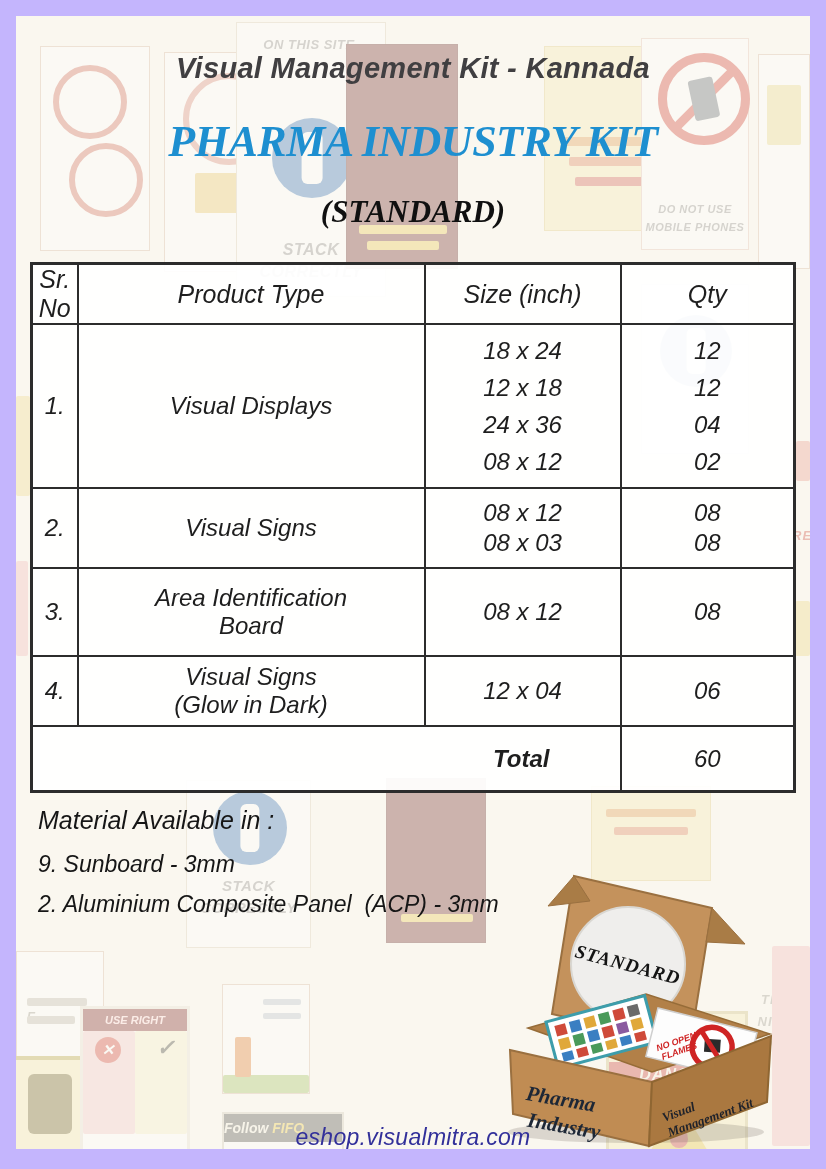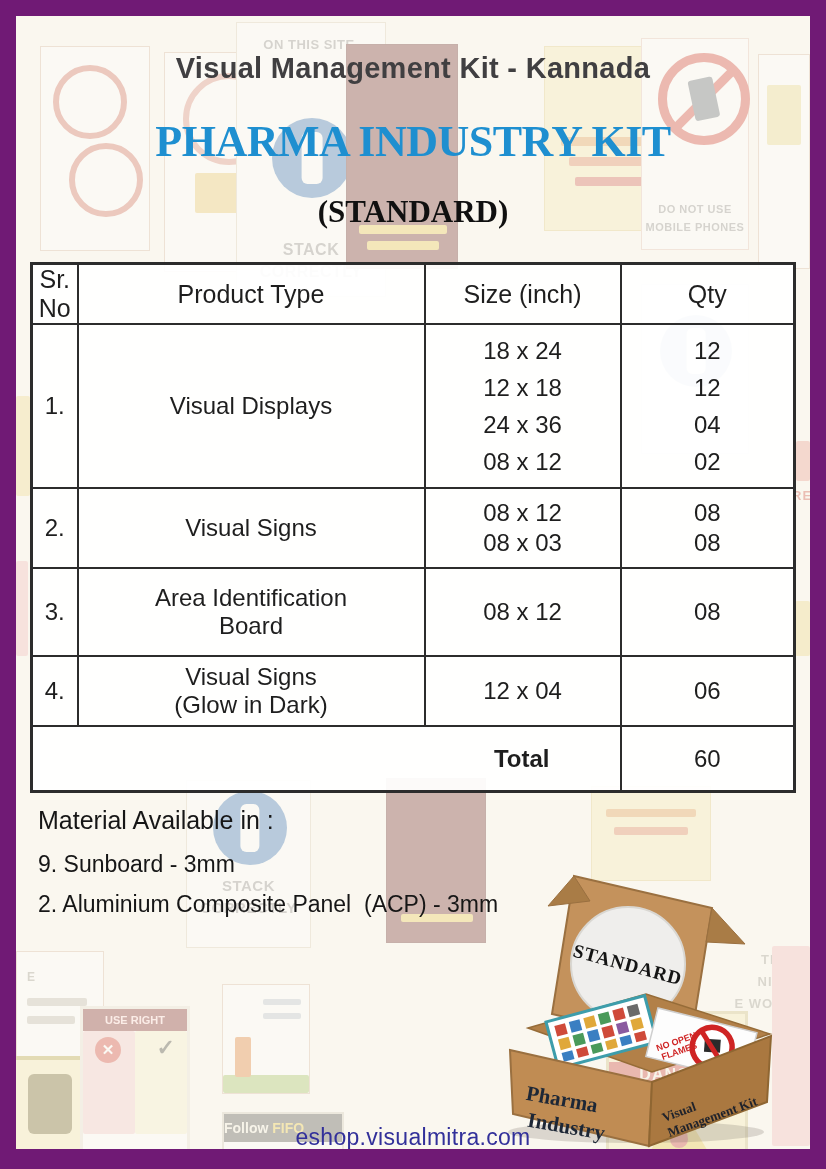--- a/index.html
+++ b/index.html
@@ -1,36 +1,36 @@
 <!DOCTYPE html>
 <html><head>
 <meta charset="utf-8">
 <style>
   html,body{margin:0;padding:0;}
   body{width:826px;height:1169px;font-family:"Liberation Sans",sans-serif;}
-  .frame{position:relative;width:826px;height:1169px;background:#701a75;box-sizing:border-box;}
+  .frame{position:relative;width:826px;height:1169px;background:#c4b5fd;box-sizing:border-box;font-style:italic;}
   .content{position:absolute;left:16px;top:16px;width:794px;height:1133px;background:#faf7ef;overflow:hidden;}
 
   
   .bg-layer{position:absolute;inset:0;opacity:.32;z-index:0;}
   .bg-poster{position:absolute;background:#fff;border:1px solid #d8b7a0;box-sizing:border-box;}
   .ring{border-radius:50%;border:6px solid #cf6a5a;position:absolute;}
   .blue-circle{border-radius:50%;background:#2f6fb5;position:absolute;}
   .blue-circle .figure{position:absolute;left:50%;top:18%;width:26%;height:64%;transform:translateX(-50%);background:#fff;border-radius:6px;}
   .poster-caption{position:absolute;left:0;right:0;text-align:center;font-weight:bold;color:#8b8b8b;letter-spacing:.5px;}
   .bar{position:absolute;border-radius:2px;}
   .maroon{background:#6d2626;border-color:#5a1d1d;}
   .pale-yellow{background:#f6e9b0;border-color:#e0c97d;}
   .prohibit{position:absolute;border-radius:50%;border:9px solid #cf3a2e;background:#fff;}
   .prohibit .slash{position:absolute;left:50%;top:-6%;width:12%;height:112%;background:#cf3a2e;transform:translateX(-50%) rotate(45deg);}
   .prohibit .phone{position:absolute;left:50%;top:50%;width:34%;height:56%;transform:translate(-50%,-50%) rotate(-12deg);background:#5b6570;border-radius:3px;}
   .dark-banner{position:absolute;background:#4a4a45;color:#f3efdf;font-weight:bold;}
   .triangle{width:0;height:0;border-left:34px solid transparent;border-right:34px solid transparent;border-bottom:58px solid #e5c33c;position:absolute;}
   .triangle .flame{position:absolute;left:-9px;top:24px;width:18px;height:22px;background:#c8372b;border-radius:50% 50% 50% 50%/60% 60% 40% 40%;}
-  .frag-text{font-weight:bold;color:#9a978c;letter-spacing:1px;}
+  .frag-text{font-weight:bold;color:#9a978c;letter-spacing:1px;margin-top:40px;}
 
   
   .title-main{position:absolute;left:0;width:100%;top:36px;text-align:center;font-size:29px;font-weight:bold;color:#403f41;letter-spacing:.3px;z-index:2;}
   .title-kit{position:absolute;left:0;width:100%;top:100px;text-align:center;font-family:"Liberation Serif",serif;font-size:44px;font-weight:bold;color:#1e8fd0;letter-spacing:-.5px;z-index:2;}
   .title-variant{position:absolute;left:0;width:100%;top:178px;text-align:center;font-family:"Liberation Serif",serif;font-size:31px;font-weight:bold;color:#101010;z-index:2;}
 
   
   table.kit{position:absolute;left:14px;top:246px;width:763px;border-collapse:collapse;table-layout:fixed;z-index:2;background:rgba(255,255,255,.93);}
   table.kit th,table.kit td{border:2px solid #2c2c2c;color:#1e1e1e;text-align:center;vertical-align:middle;padding:0;}
   table.kit{border:3px solid #2c2c2c;}

